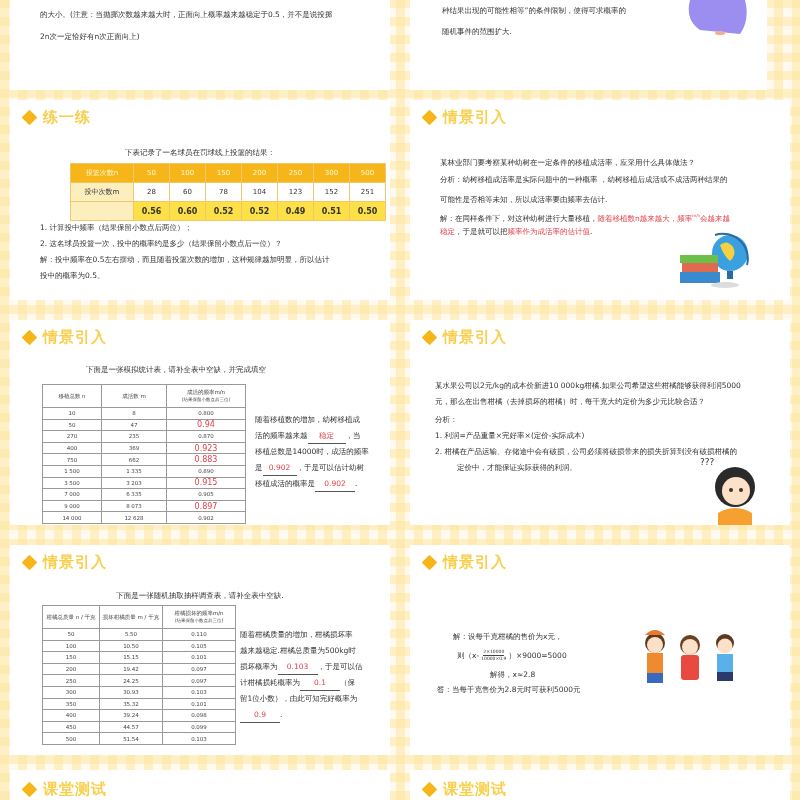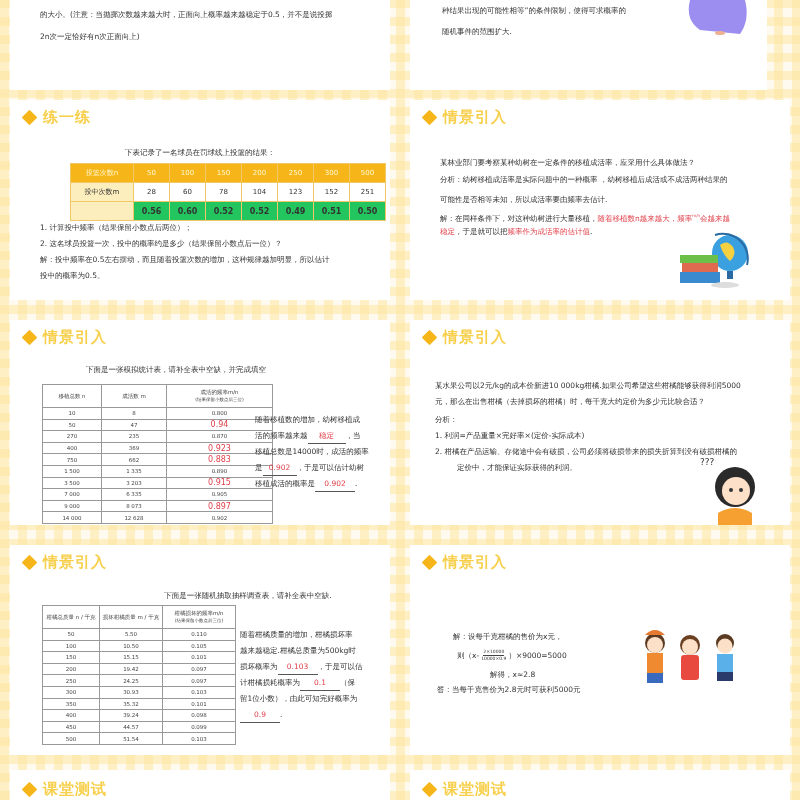--- a/index.html
+++ b/index.html
@@ -14,21 +14,21 @@
   .s-title{position:absolute;left:10px;top:8px;display:flex;align-items:center;gap:8px;font-family:Liberation Serif, serif;}
   .diamond{width:11px;height:11px;background:#f6b619;transform:rotate(45deg);margin-left:4px;border-radius:1px;}
   .s-title span.t{color:#f7cf4a;font-size:15px;font-weight:bold;letter-spacing:1px;}
   .txt{position:absolute;font-size:7.5px;line-height:15px;color:#333;}
   .red{color:#e0404a;}
   .center{text-align:center;}
   table{border-collapse:collapse;position:absolute;}
   .t1 td{border:1px solid #f2c768;height:16px;font-size:7px;text-align:center;color:#333;}
   .t1 tr.h td{background:#f6b619;color:#fff8d0;}
   .t1 td.lab{background:#fdeebe;}
-  .t1 td.fill{background:#22c55e;}
+  .t1 td.fill{background:#fde047;}
   .t1 tr.v td{font-weight:bold;font-size:8px;}
   .t2 td{border:1px solid #999;font-size:5.5px;text-align:center;height:10.6px;color:#444;padding:0;}
   .t2 td.r{color:#e0404a;font-size:8px;}
   .t2 tr.h td{height:22px;font-size:5.5px;line-height:8px;}
   .blank{display:inline-block;border-bottom:1px solid #555;text-align:center;color:#e0404a;}
   .char{position:absolute;}
 </style>
 </head>
 <body>
 
@@ -119,21 +119,21 @@
     <ellipse cx="50" cy="60" rx="14" ry="3" fill="#ddd"></ellipse>
   </svg>
 </div>
 
 <div class="slide" style="left:10px;top:320px;width:380px;height:205px;">
   <div class="s-title">
     <div class="diamond"></div>
     <span class="t">情景引入</span>
   </div>
   <div class="txt center" style="left:0;width:332px;top:42px;">下面是一张模拟统计表，请补全表中空缺，并完成填空</div>
-  <table class="t2" style="left:32px;top:64px;width:231px;">
+  <table class="t2" style="left:32px;top:64px;width:204px;">
     <tbody>
         <tr class="h">
       <td style="width:58px">移植总数 n</td>
       <td style="width:64px">成活数 m</td>
       <td>
             <div>成活的频率m/n</div>
             <div style="font-size:4.5px">(结果保留小数点后三位)</div>
           </td>
     </tr>
     <tr>
@@ -214,21 +214,21 @@
       <circle cx="31" cy="25" r="2" fill="#333"></circle>
     <path d="M8 48 Q25 38 42 48 L42 60 L8 60Z" fill="#f5a030"></path>
   </svg>
 </div>
 
 <div class="slide" style="left:10px;top:545px;width:380px;height:210px;">
   <div class="s-title">
     <div class="diamond"></div>
     <span class="t">情景引入</span>
   </div>
-  <div class="txt center" style="left:0;width:380px;top:43px;padding-left:48px;">下面是一张随机抽取抽样调查表，请补全表中空缺.</div>
+  <div class="txt center" style="left:0;width:380px;top:43px;">下面是一张随机抽取抽样调查表，请补全表中空缺.</div>
   <table class="t2" style="left:32px;top:60px;width:194px;">
     <tbody>
         <tr class="h">
       <td style="width:56px">柑橘总质量 n / 千克</td>
       <td style="width:62px">损坏柑橘质量 m / 千克</td>
       <td>
             <div>柑橘损坏的频率m/n</div>
             <div style="font-size:4.5px">(结果保留小数点后三位)</div>
           </td>
     </tr>

